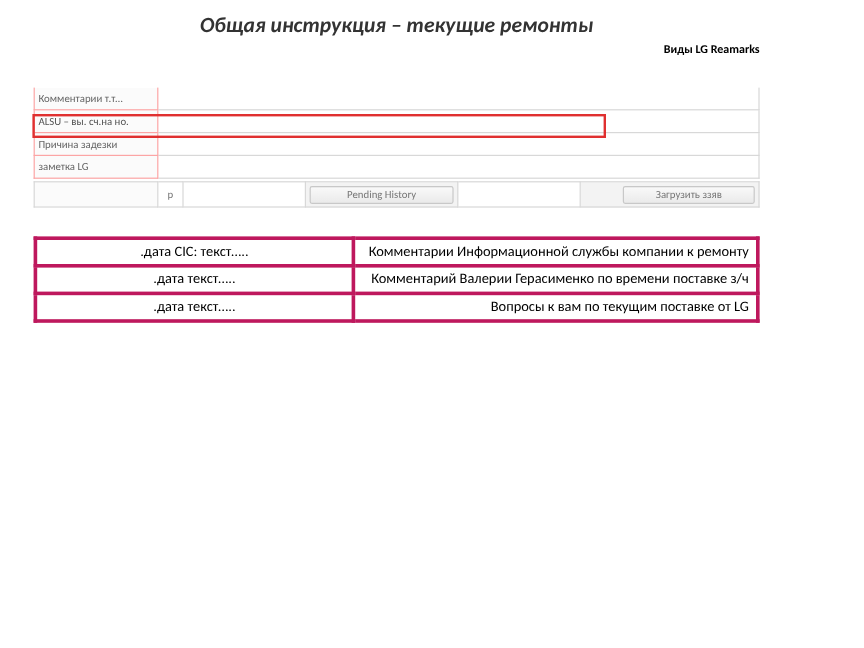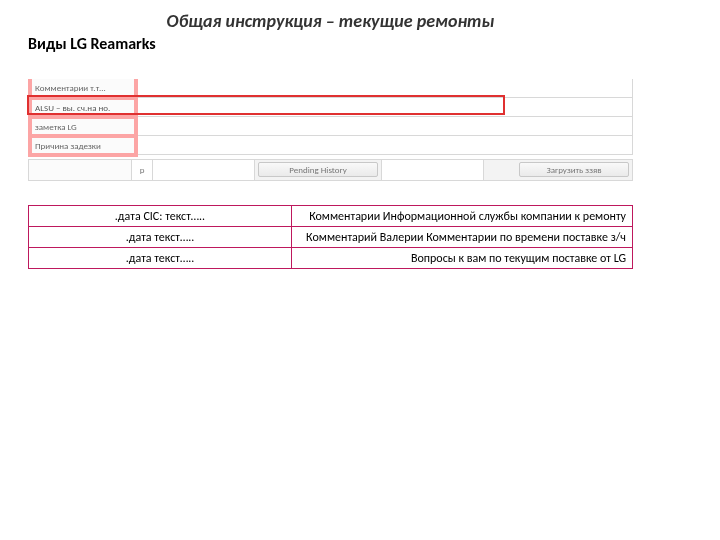--- a/index.html
+++ b/index.html
@@ -21,38 +21,38 @@
   }
   .title {
     text-align: center;
     font-style: italic;
     font-weight: bold;
     font-size: 18px;
     color: #333;
     margin-top: 4px;
   }
   .subtitle {
-    text-align: left;
+    text-align: right;
     font-weight: bold;
-    font-size: 16px;
+    font-size: 10px;
     margin-top: 2px;
   }
 
   
   .shot {
     width: 100%;
     margin-top: 26px;
     border-collapse: collapse;
   }
   .shot td.label {
     width: 96px;
     font-size: 9px;
     color: #666;
     padding: 2px 3px;
-    border: 4px solid #fca5a5;
+    border: 1px solid #fca5a5;
     background: #fbfbfb;
     white-space: nowrap;
     overflow: hidden;
   }
   .shot td.field {
     border: 1px solid #d8d8d8;
     background: #fff;
     height: 14px;
     font-size: 9px;
     color: #666;
@@ -115,21 +115,21 @@
     color: #777;
   }
 
   
   .map-table {
     width: 100%;
     border-collapse: collapse;
     margin-top: 24px;
   }
   .map-table td {
-    border: 1px solid #be185d;
+    border: 3px solid #be185d;
     padding: 3px 6px;
     font-size: 12px;
     color: #000;
   }
   .map-table td.left {
     width: 250px;
     text-align: center;
   }
   .map-table td.right {
     text-align: right;
@@ -149,25 +149,25 @@
     <tbody>
         <tr>
       <td class="label clipped">Комментарии т.т…</td>
       <td class="field clipped"></td>
     </tr>
     <tr class="shot-row2">
       <td class="label">ALSU – вы. сч.на но.</td>
       <td class="field"></td>
     </tr>
     <tr>
+      <td class="label">Причина задезки</td>
+      <td class="field"></td>
+    </tr>
+    <tr>
       <td class="label">заметка LG</td>
-      <td class="field"></td>
-    </tr>
-    <tr>
-      <td class="label">Причина задезки</td>
       <td class="field"></td>
     </tr>
   </tbody>
     </table>
 
   <div class="red-box"></div>
 
   <table class="bottom-bar">
     <tbody>
         <tr>
@@ -186,21 +186,21 @@
     </table>
 
   <table class="map-table">
     <tbody>
         <tr class="r1">
       <td class="left">.дата CIC: текст…..</td>
       <td class="right" rowspan="1">Комментарии Информационной службы компании к ремонту</td>
     </tr>
     <tr>
       <td class="left">.дата текст…..</td>
-      <td class="right">Комментарий Валерии Комментарии по времени поставке з/ч</td>
+      <td class="right">Комментарий Валерии Герасименко по времени поставке з/ч</td>
     </tr>
     <tr>
       <td class="left">.дата текст…..</td>
       <td class="right">Вопросы к вам по текущим поставке от LG</td>
     </tr>
   </tbody>
     </table>
 
 </div>
 

